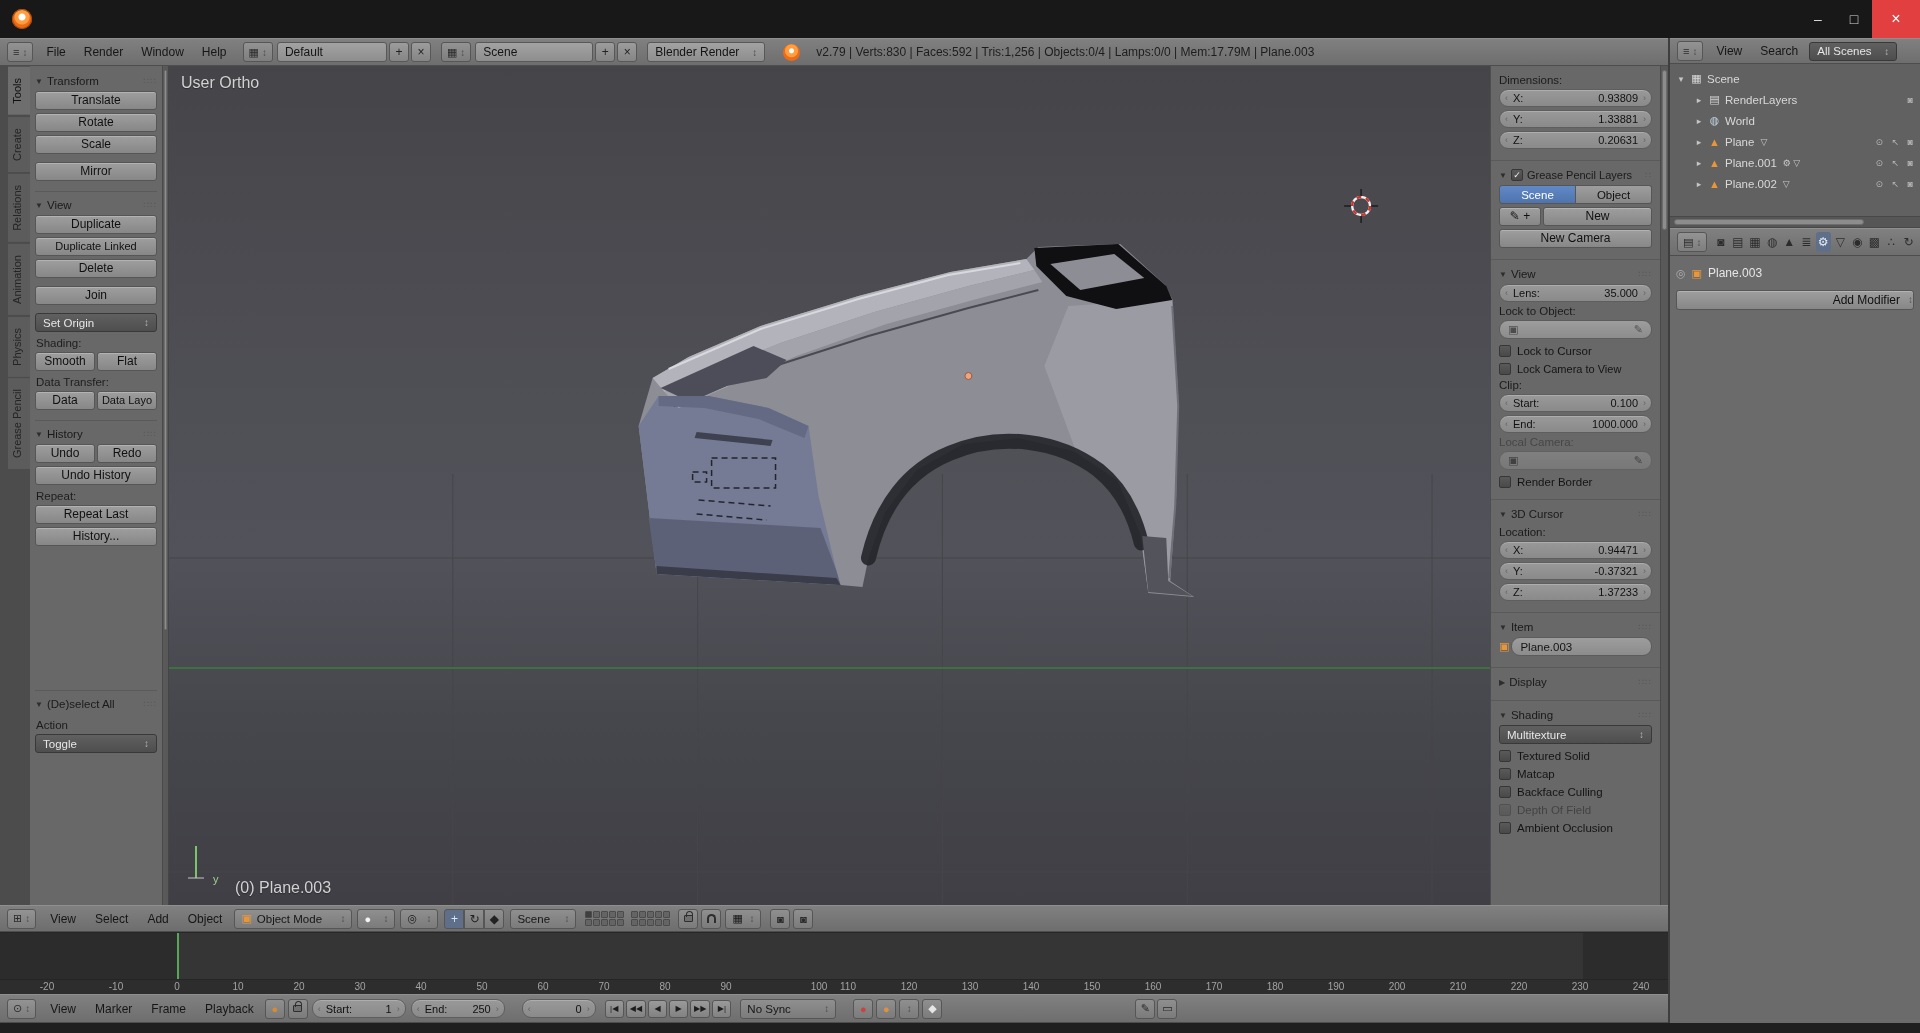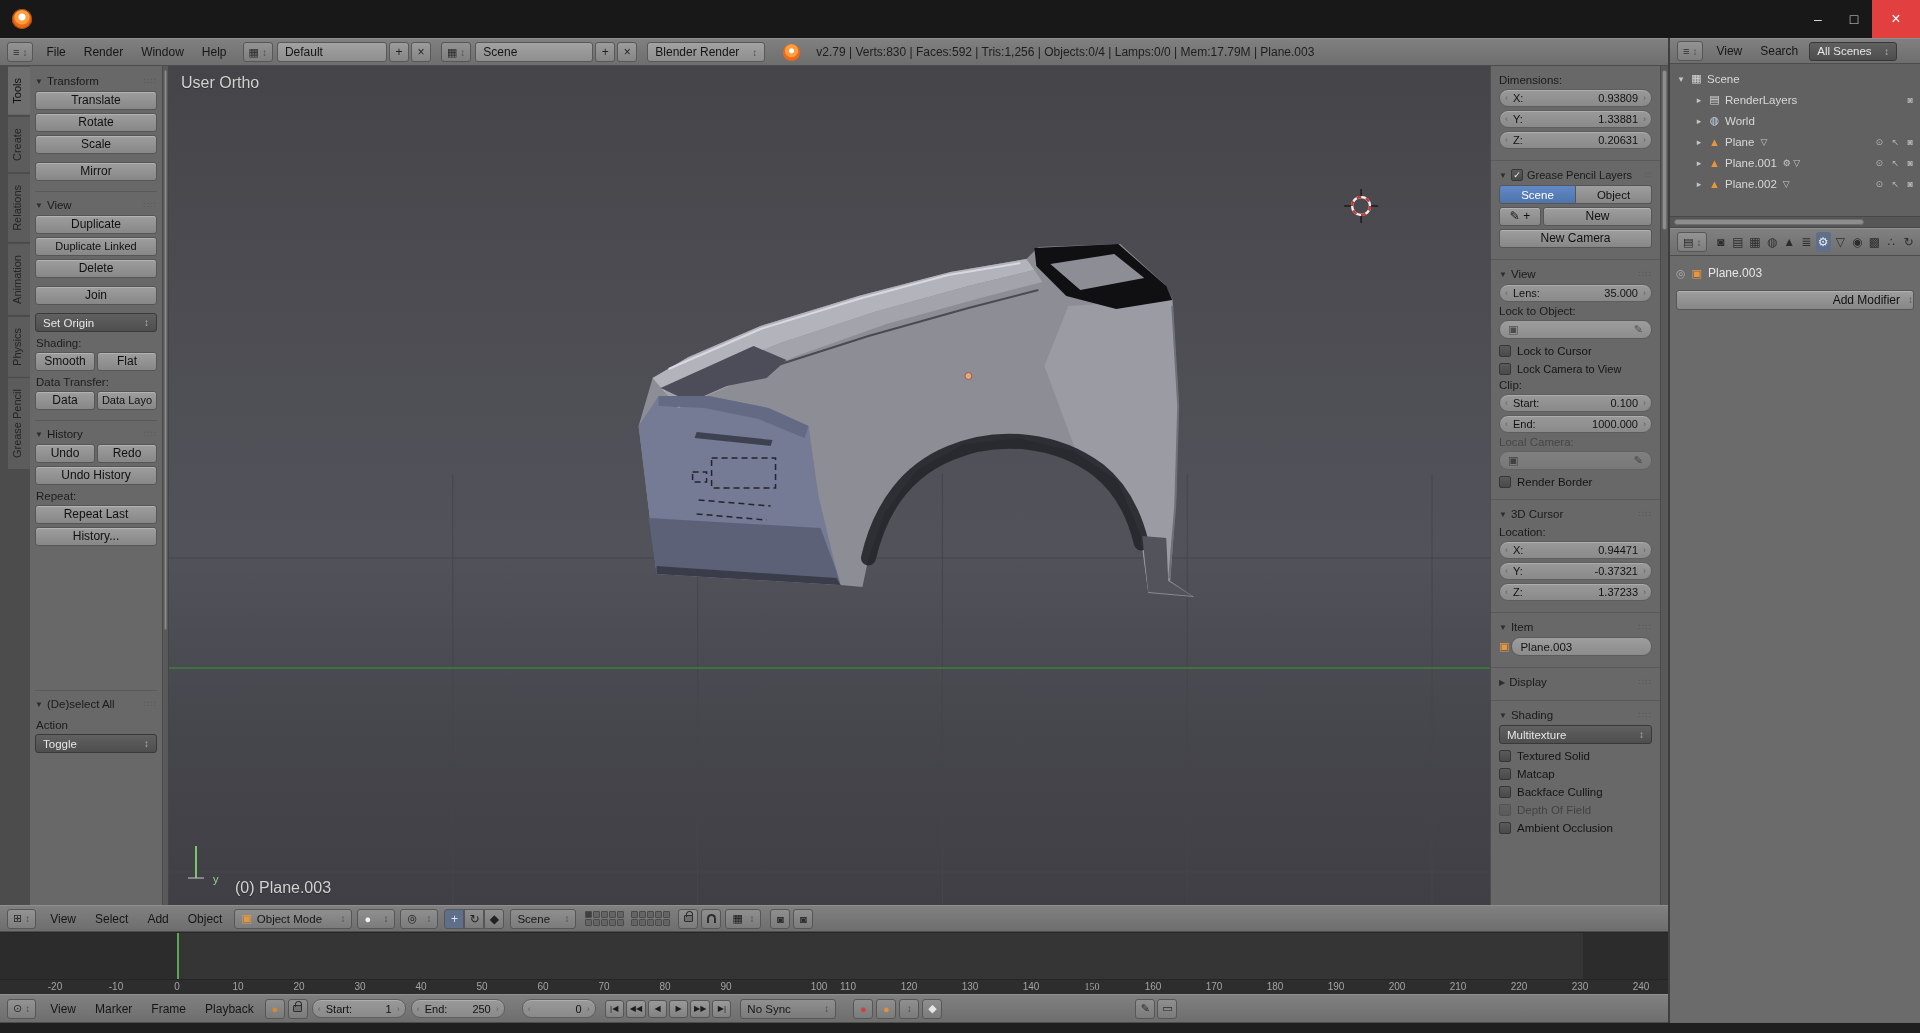--- a/index.html
+++ b/index.html
@@ -549,38 +549,38 @@
         <span class="icobox" style="margin-left:6px">◙</span>
         <span class="icobox">◙</span>
       </div>
 
       <div class="tl-strip">
         <div class="tl-pre"></div>
         <div class="tl-post"></div>
         <div class="tl-cur"></div>
       </div>
       <div class="tl-ruler">
-          <span class="tick" style="left: 55px;">-20</span>
+          <span class="tick" style="left: 47px;">-20</span>
           <span class="tick" style="left: 116px;">-10</span>
           <span class="tick" style="left: 177px;">0</span>
           <span class="tick" style="left: 238px;">10</span>
           <span class="tick" style="left: 299px;">20</span>
           <span class="tick" style="left: 360px;">30</span>
           <span class="tick" style="left: 421px;">40</span>
           <span class="tick" style="left: 482px;">50</span>
           <span class="tick" style="left: 543px;">60</span>
           <span class="tick" style="left: 604px;">70</span>
           <span class="tick" style="left: 665px;">80</span>
           <span class="tick" style="left: 726px;">90</span>
           <span class="tick" style="left: 787px; margin-left: 32px;">100</span>
           <span class="tick" style="left: 848px;">110</span>
           <span class="tick" style="left: 909px;">120</span>
           <span class="tick" style="left: 970px;">130</span>
           <span class="tick" style="left: 1031px;">140</span>
-          <span class="tick" style="left: 1092px; font-family: Liberation Serif, serif;">150</span>
+          <span class="tick" style="left: 1092px;">150</span>
           <span class="tick" style="left: 1153px;">160</span>
           <span class="tick" style="left: 1214px;">170</span>
           <span class="tick" style="left: 1275px;">180</span>
           <span class="tick" style="left: 1336px;">190</span>
           <span class="tick" style="left: 1397px;">200</span>
           <span class="tick" style="left: 1458px;">210</span>
           <span class="tick" style="left: 1519px;">220</span>
           <span class="tick" style="left: 1580px;">230</span>
           <span class="tick" style="left: 1641px;">240</span>
         </div>

